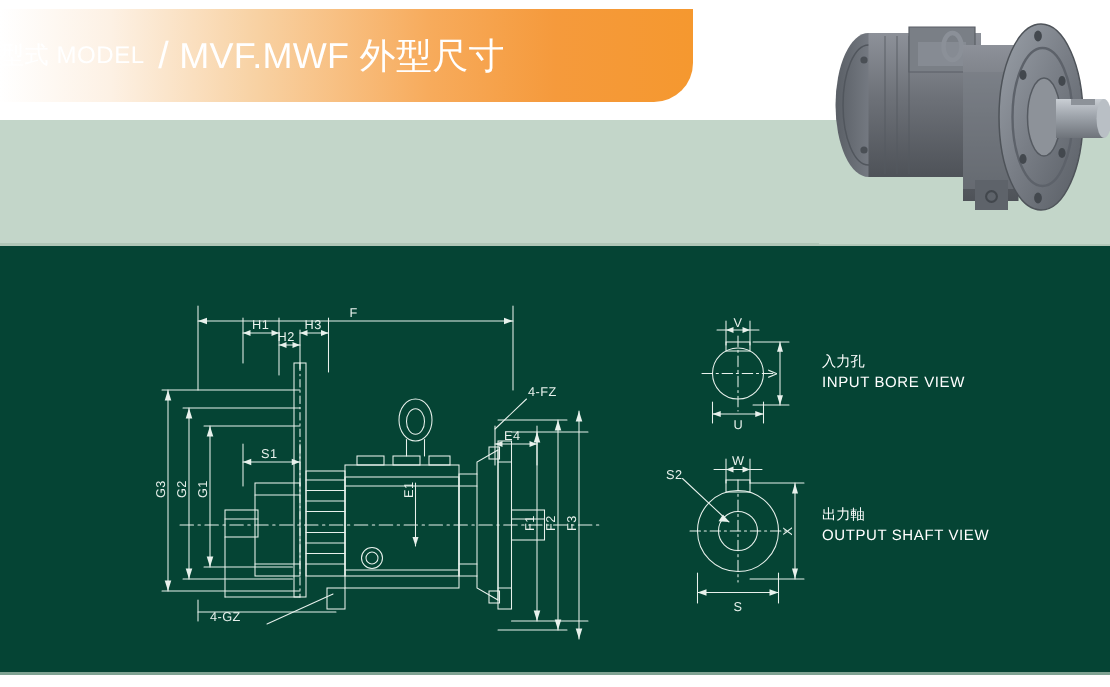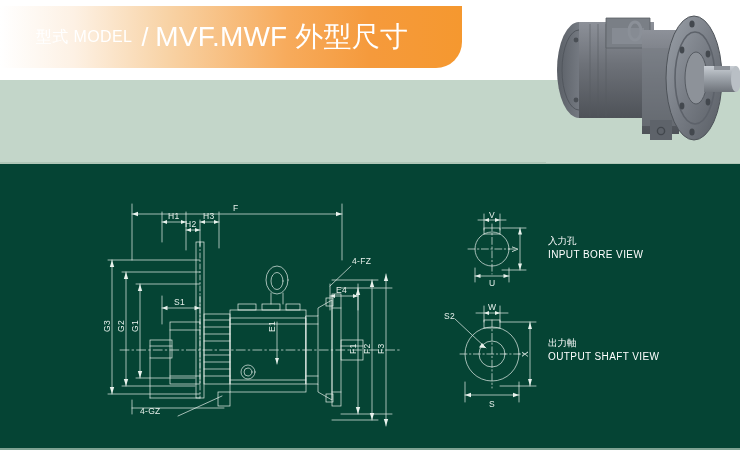--- a/index.html
+++ b/index.html
@@ -5,25 +5,25 @@
   html,body{margin:0;padding:0;background:#ffffff;}
   body{width:740px;height:458px;overflow:hidden;
        font-family:"Liberation Sans","DejaVu Sans",sans-serif;}
   .page{position:relative;width:740px;height:458px;background:#ffffff;}
 
   
   .banner{position:absolute;left:0;top:6px;width:462px;height:62px;
           border-bottom-right-radius:26px;border-top-right-radius:0;
           background:linear-gradient(to right,#ffffff 0%,#fdf1e4 16%,#f8d3a6 36%,#f7ab5c 62%,#f59a3c 80%,#f5982f 100%);}
   .banner-text{position:absolute;left:0;top:0;width:462px;height:62px;
-          display:flex;align-items:center;justify-content:center;
+          display:flex;align-items:center;justify-content:flex-start;
           padding-right:18px;box-sizing:border-box;white-space:nowrap;color:#ffffff;}
   .t-small{font-size:16px;letter-spacing:.4px;}
   .t-slash{font-size:25px;margin:0 7px 0 9px;font-weight:300;}
-  .t-big{font-size:28px;letter-spacing:.2px;}
+  .t-big{font-size:24px;letter-spacing:.2px;}
 
   
   .sage{position:absolute;left:0;top:80px;width:740px;height:84px;background:#c3d6c9;}
   .sage-line{position:absolute;left:0;top:162px;width:740px;height:2px;background:#b0c6b7;}
 
   
   .panel{position:absolute;left:0;top:164px;width:740px;height:286px;
          background:#054434;overflow:hidden;}
   .panel-edge{position:absolute;left:0;top:448px;width:740px;height:2px;background:#7fa393;}
 

